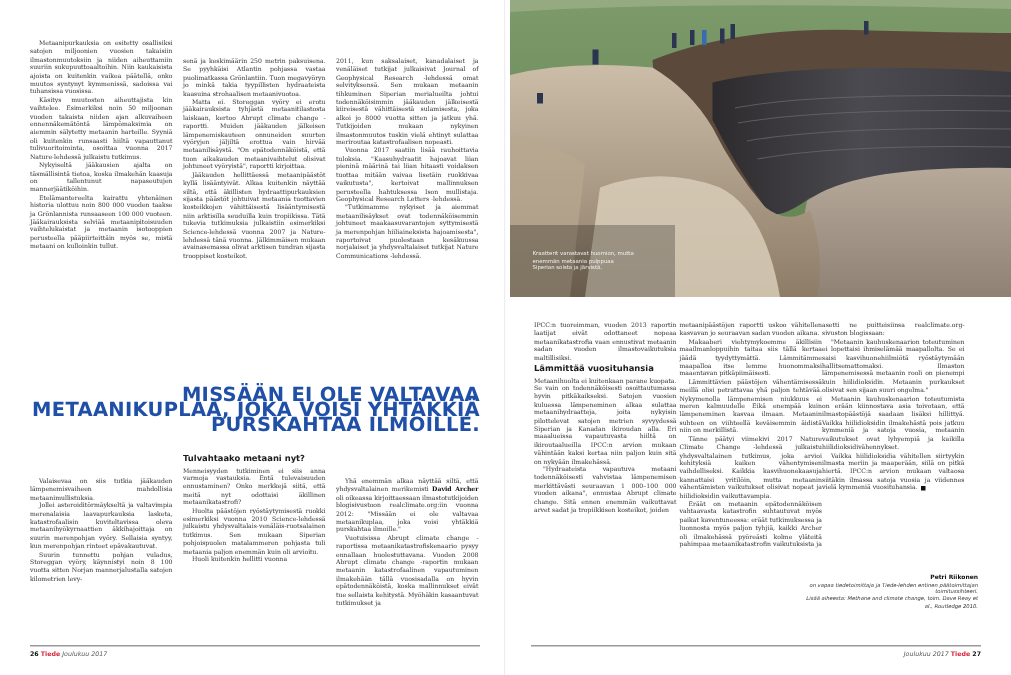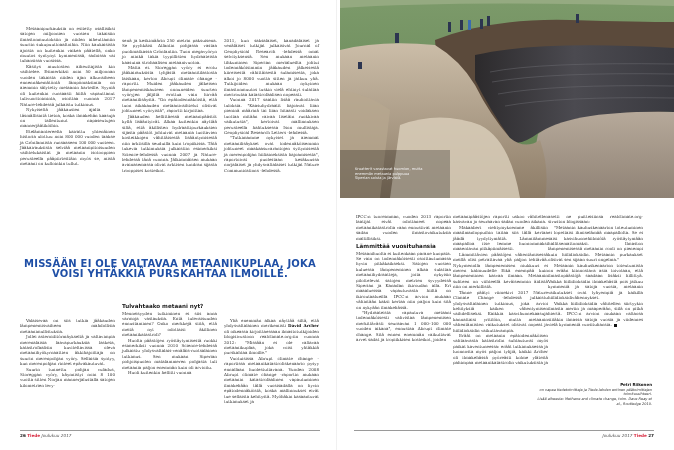--- a/index.html
+++ b/index.html
@@ -17,22 +17,22 @@
   .col b.name { font-weight: bold; color: #111; }
 
   
   .lc1 { left: 20px; top: 26px; width: 95px; }
   .lc2 { left: 122px; top: 38px; width: 95px; }
   .lc3 { left: 224px; top: 38px; width: 95px; }
   .lc1b { left: 20px; top: 318px; width: 95px; }
   .lc2b { left: 122px; top: 301px; width: 95px; }
   .lc3b { left: 224px; top: 318px; width: 95px; }
 
-  .pullquote { position: absolute; left: 20px; top: 259px; width: 300px; text-align: center;
-    font-family: "DejaVu Sans", sans-serif; font-weight: bold; font-size: 10px; line-height: 10.2px;
+  .pullquote { position: absolute; left: 20px; top: 259px; width: 300px; text-align: right;
+    font-family: "DejaVu Sans", sans-serif; font-weight: bold; font-size: 13px; line-height: 10.2px;
     letter-spacing: 0.2px; color: #1f4fa6; }
 
   
   .photo { position: absolute; left: 340px; top: 0; width: 334px; height: 198px; overflow: hidden; }
   .photo svg { display: block; }
   .caption { position: absolute; left: 355px; top: 167px; width: 70px; font-family: "DejaVu Sans", sans-serif;
     font-size: 3.6px; line-height: 4.6px; color: #f2f2f2; }
 
   
   .rc1 { left: 356px; top: 214px; width: 95px; }

